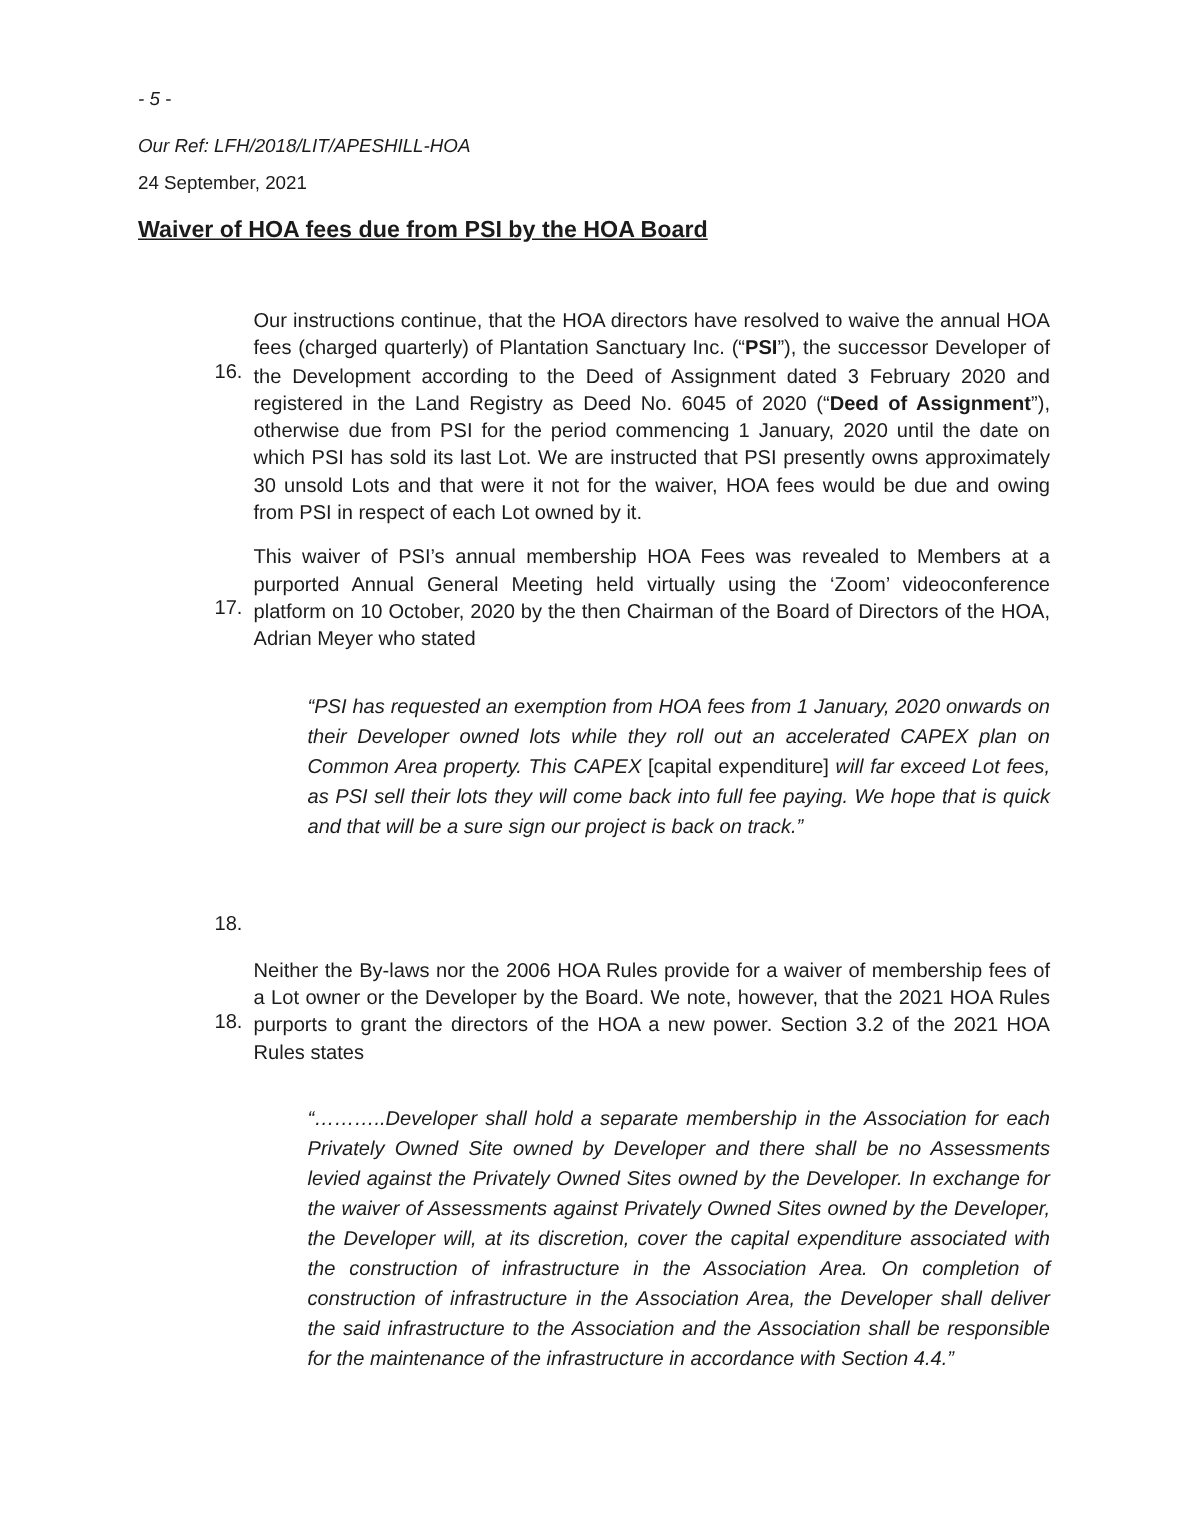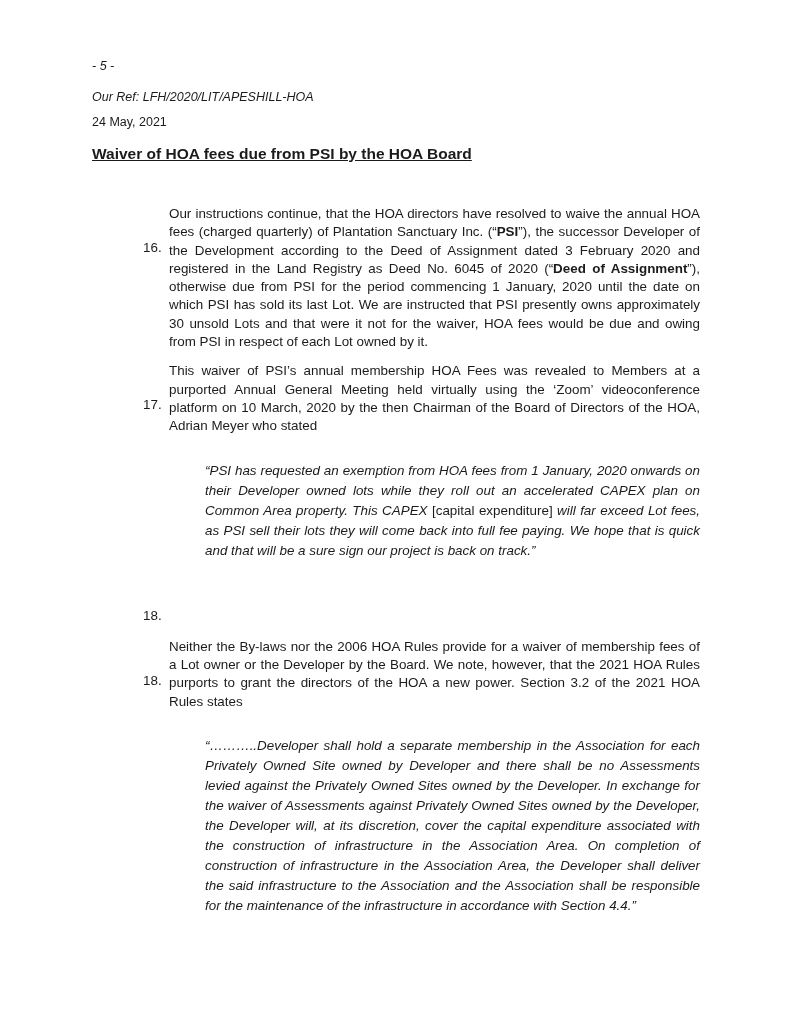--- a/index.html
+++ b/index.html
@@ -73,37 +73,37 @@
   span.b { font-weight: bold; }
   span.i { font-style: italic; }
 </style>
 </head>
 <body>
 
 <div class="page">
 
   <div class="pagenum">- 5 -</div>
 
-  <div class="ref">Our Ref: LFH/2020/LIT/APESHILL-HOA</div>
+  <div class="ref">Our Ref: LFH/2018/LIT/APESHILL-HOA</div>
 
-  <div class="dateline">24 May, 2021</div>
+  <div class="dateline">24 September, 2021</div>
 
 
   <div class="heading">Waiver of HOA fees due from PSI by the HOA Board</div>
 
   <div class="content">
 
     <div class="para">
       <span class="num">16.</span>
       <div class="ptext"><span>Our instructions continue, that the HOA directors have resolved to waive the annual HOA fees (charged quarterly) of Plantation Sanctuary Inc. (“</span><span class="b">PSI</span><span>”), the successor Developer of the Development according to the Deed of Assignment dated 3 February 2020 and registered in the Land Registry as Deed No. 6045 of 2020 (“</span><span class="b">Deed of Assignment</span><span>”), otherwise due from PSI for the period commencing 1 January, 2020 until the date on which PSI has sold its last Lot. We are instructed that PSI presently owns approximately 30 unsold Lots and that were it not for the waiver, HOA fees would be due and owing from PSI in respect of each Lot owned by it.</span></div>
     </div>
 
     <div class="para gap-lg">
       <span class="num">17.</span>
-      <div class="ptext"><span>This waiver of PSI’s annual membership HOA Fees was revealed to Members at a purported Annual General Meeting held virtually using the ‘Zoom’ videoconference platform on 10 March, 2020 by the then Chairman of the Board of Directors of the HOA, Adrian Meyer who stated</span></div>
+      <div class="ptext"><span>This waiver of PSI’s annual membership HOA Fees was revealed to Members at a purported Annual General Meeting held virtually using the ‘Zoom’ videoconference platform on 10 October, 2020 by the then Chairman of the Board of Directors of the HOA, Adrian Meyer who stated</span></div>
     </div>
 
     <div class="quote"><span class="i">“PSI has requested an exemption from HOA fees from 1 January, 2020 onwards on their Developer owned lots while they roll out an accelerated CAPEX plan on Common Area property. This CAPEX </span><span>[capital expenditure]</span><span class="i"> will far exceed Lot fees, as PSI sell their lots they will come back into full fee paying. We hope that is quick and that will be a sure sign our project is back on track.”</span></div>
 
     <div class="para gap-lg">
       <span class="num">18.</span>
     </div>
 
     <div class="para gap-lg">
       <span class="num">18.</span>

